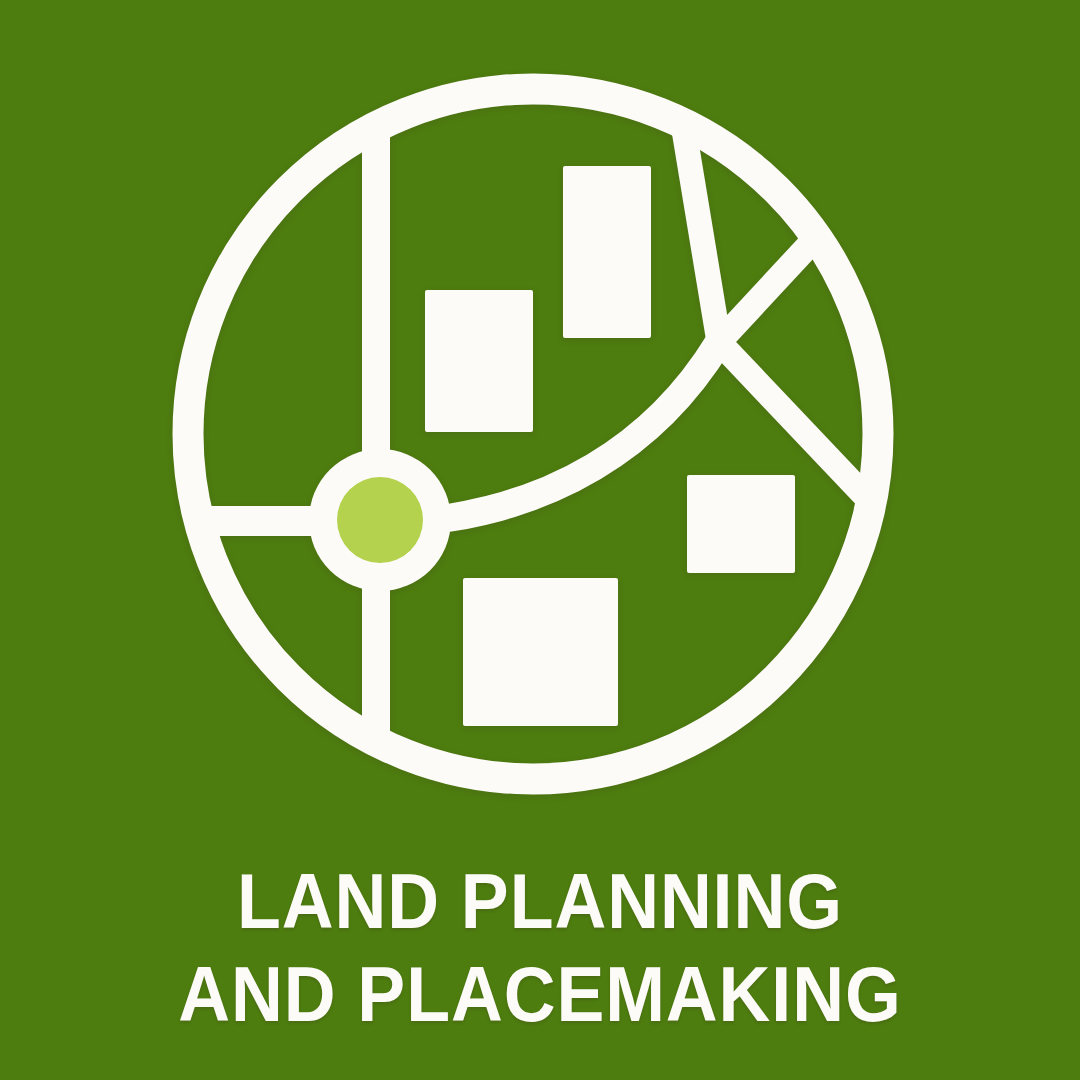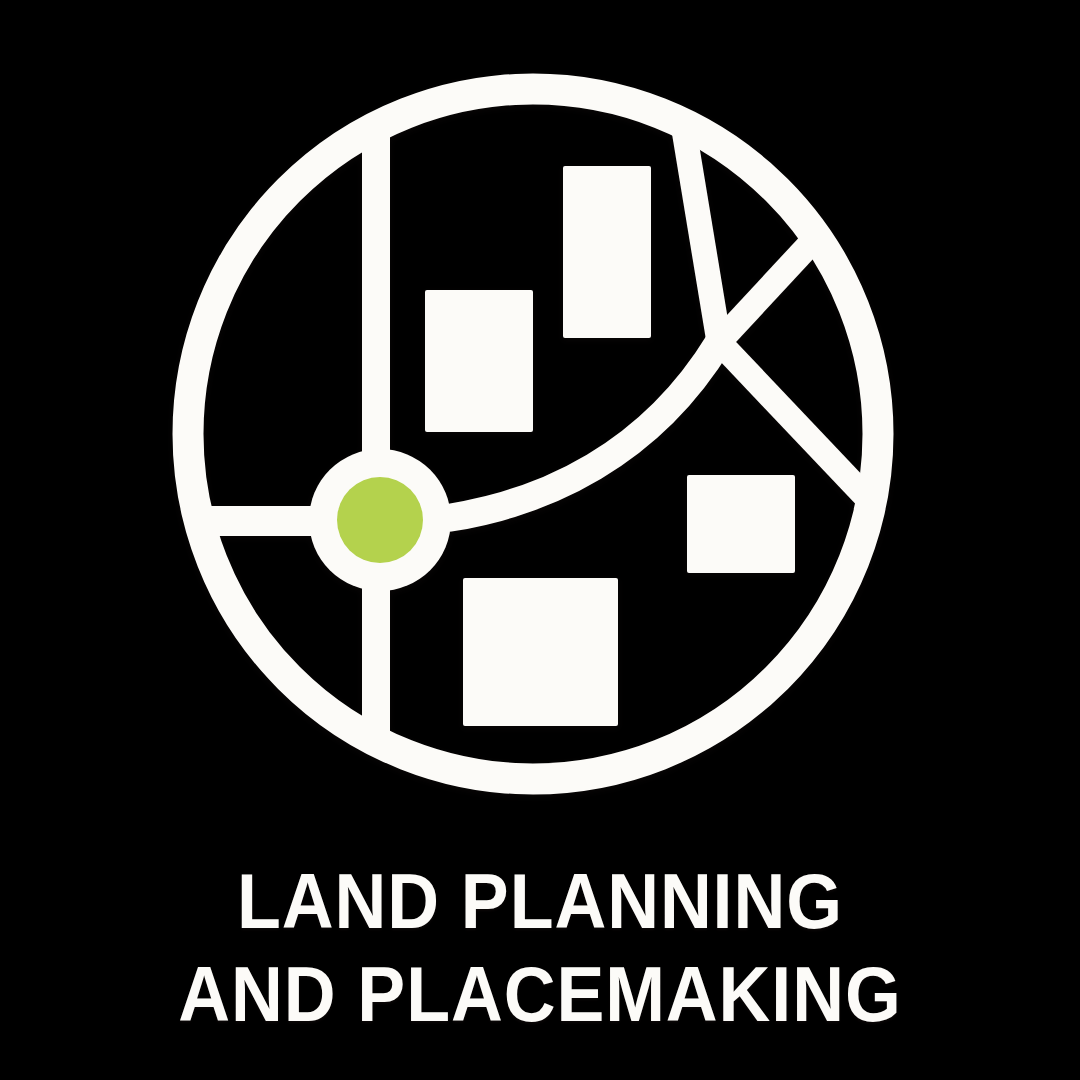--- a/index.html
+++ b/index.html
@@ -39,21 +39,21 @@
     color: #FCFBF8;
     transform: scaleX(0.92);
     transform-origin: 50% 50%;
     white-space: nowrap;
     text-shadow: 0 2px 3px rgba(60, 40, 40, 0.18);
   }
 </style>
 </head>
 <body>
 
-<div class="canvas" style="background-color: #000000;">
+<div class="canvas" style="background-color: #4d7c0f;">
 
   <svg class="icon-svg" width="1080" height="1080" viewBox="0 0 1080 1080" xmlns="http://www.w3.org/2000/svg">
 
     <g fill="none" stroke="#FCFBF8">
       <circle cx="533" cy="434" r="345" stroke-width="31"></circle>
       <line x1="376" y1="125" x2="376" y2="750" stroke-width="28"></line>
       <line x1="195" y1="521" x2="350" y2="521" stroke-width="30"></line>
       <path d="M 448 518 C 545 503 650 455 719 342" stroke-width="28"></path>
       <line x1="683" y1="124" x2="719" y2="342" stroke-width="25"></line>
       <line x1="719" y1="342" x2="810" y2="244" stroke-width="25"></line>

